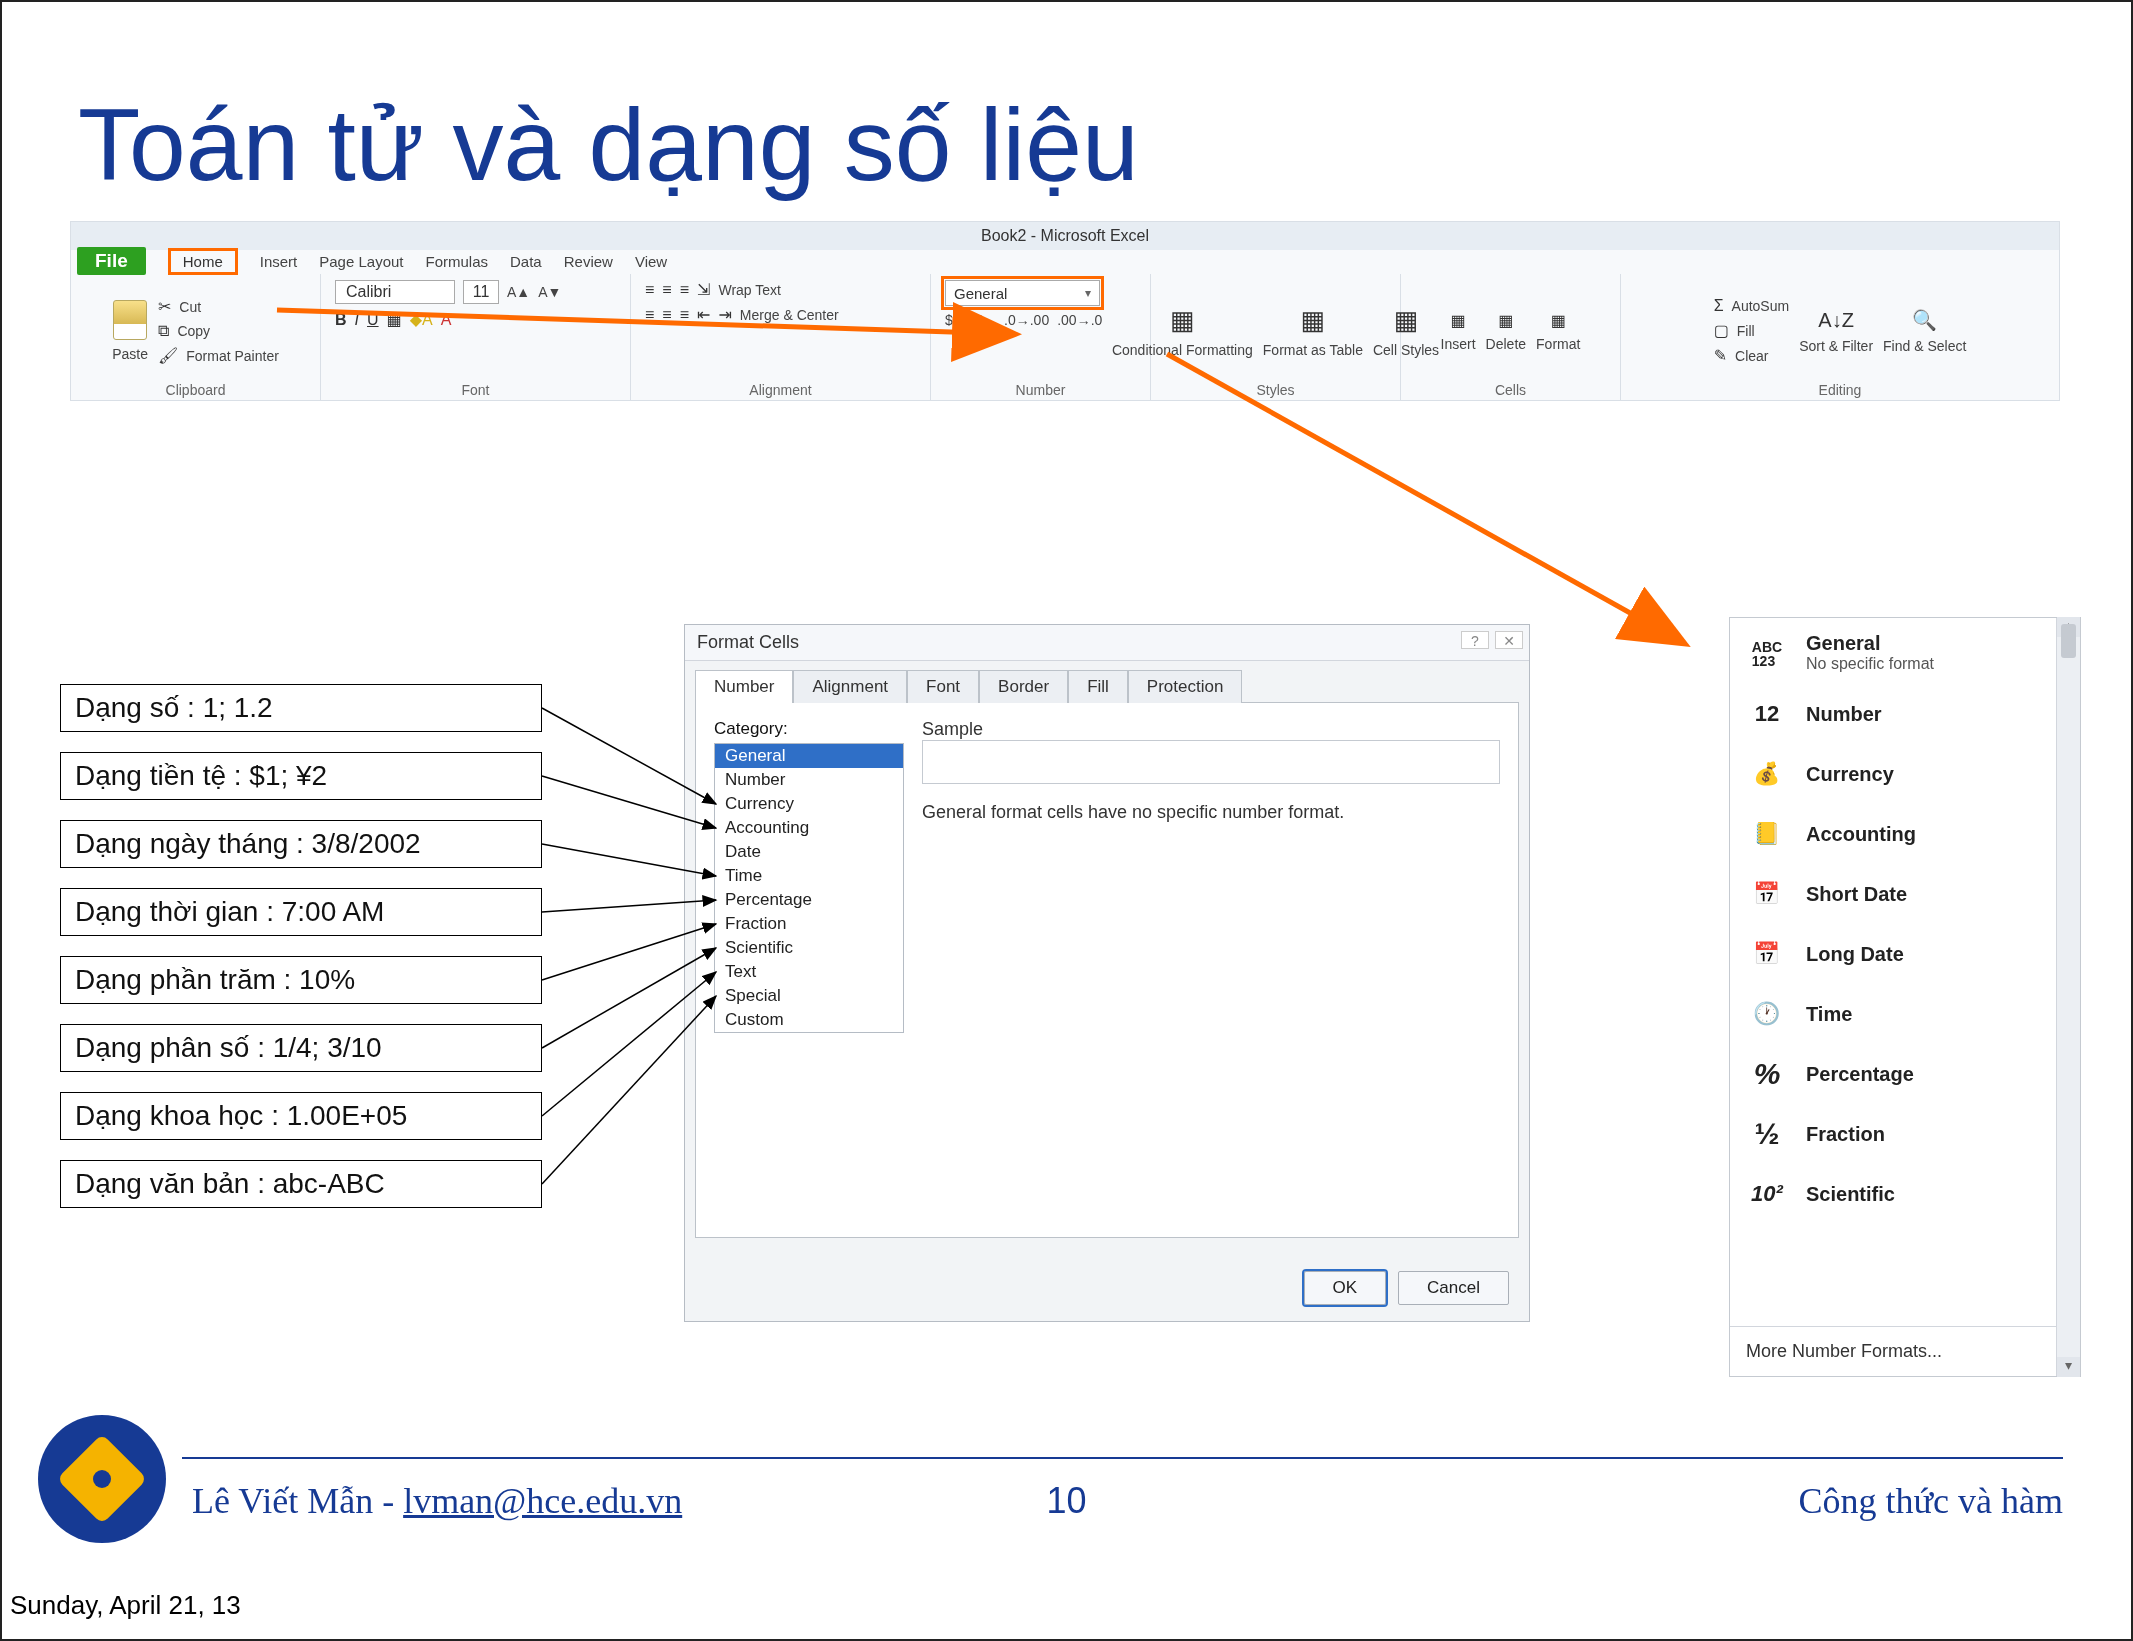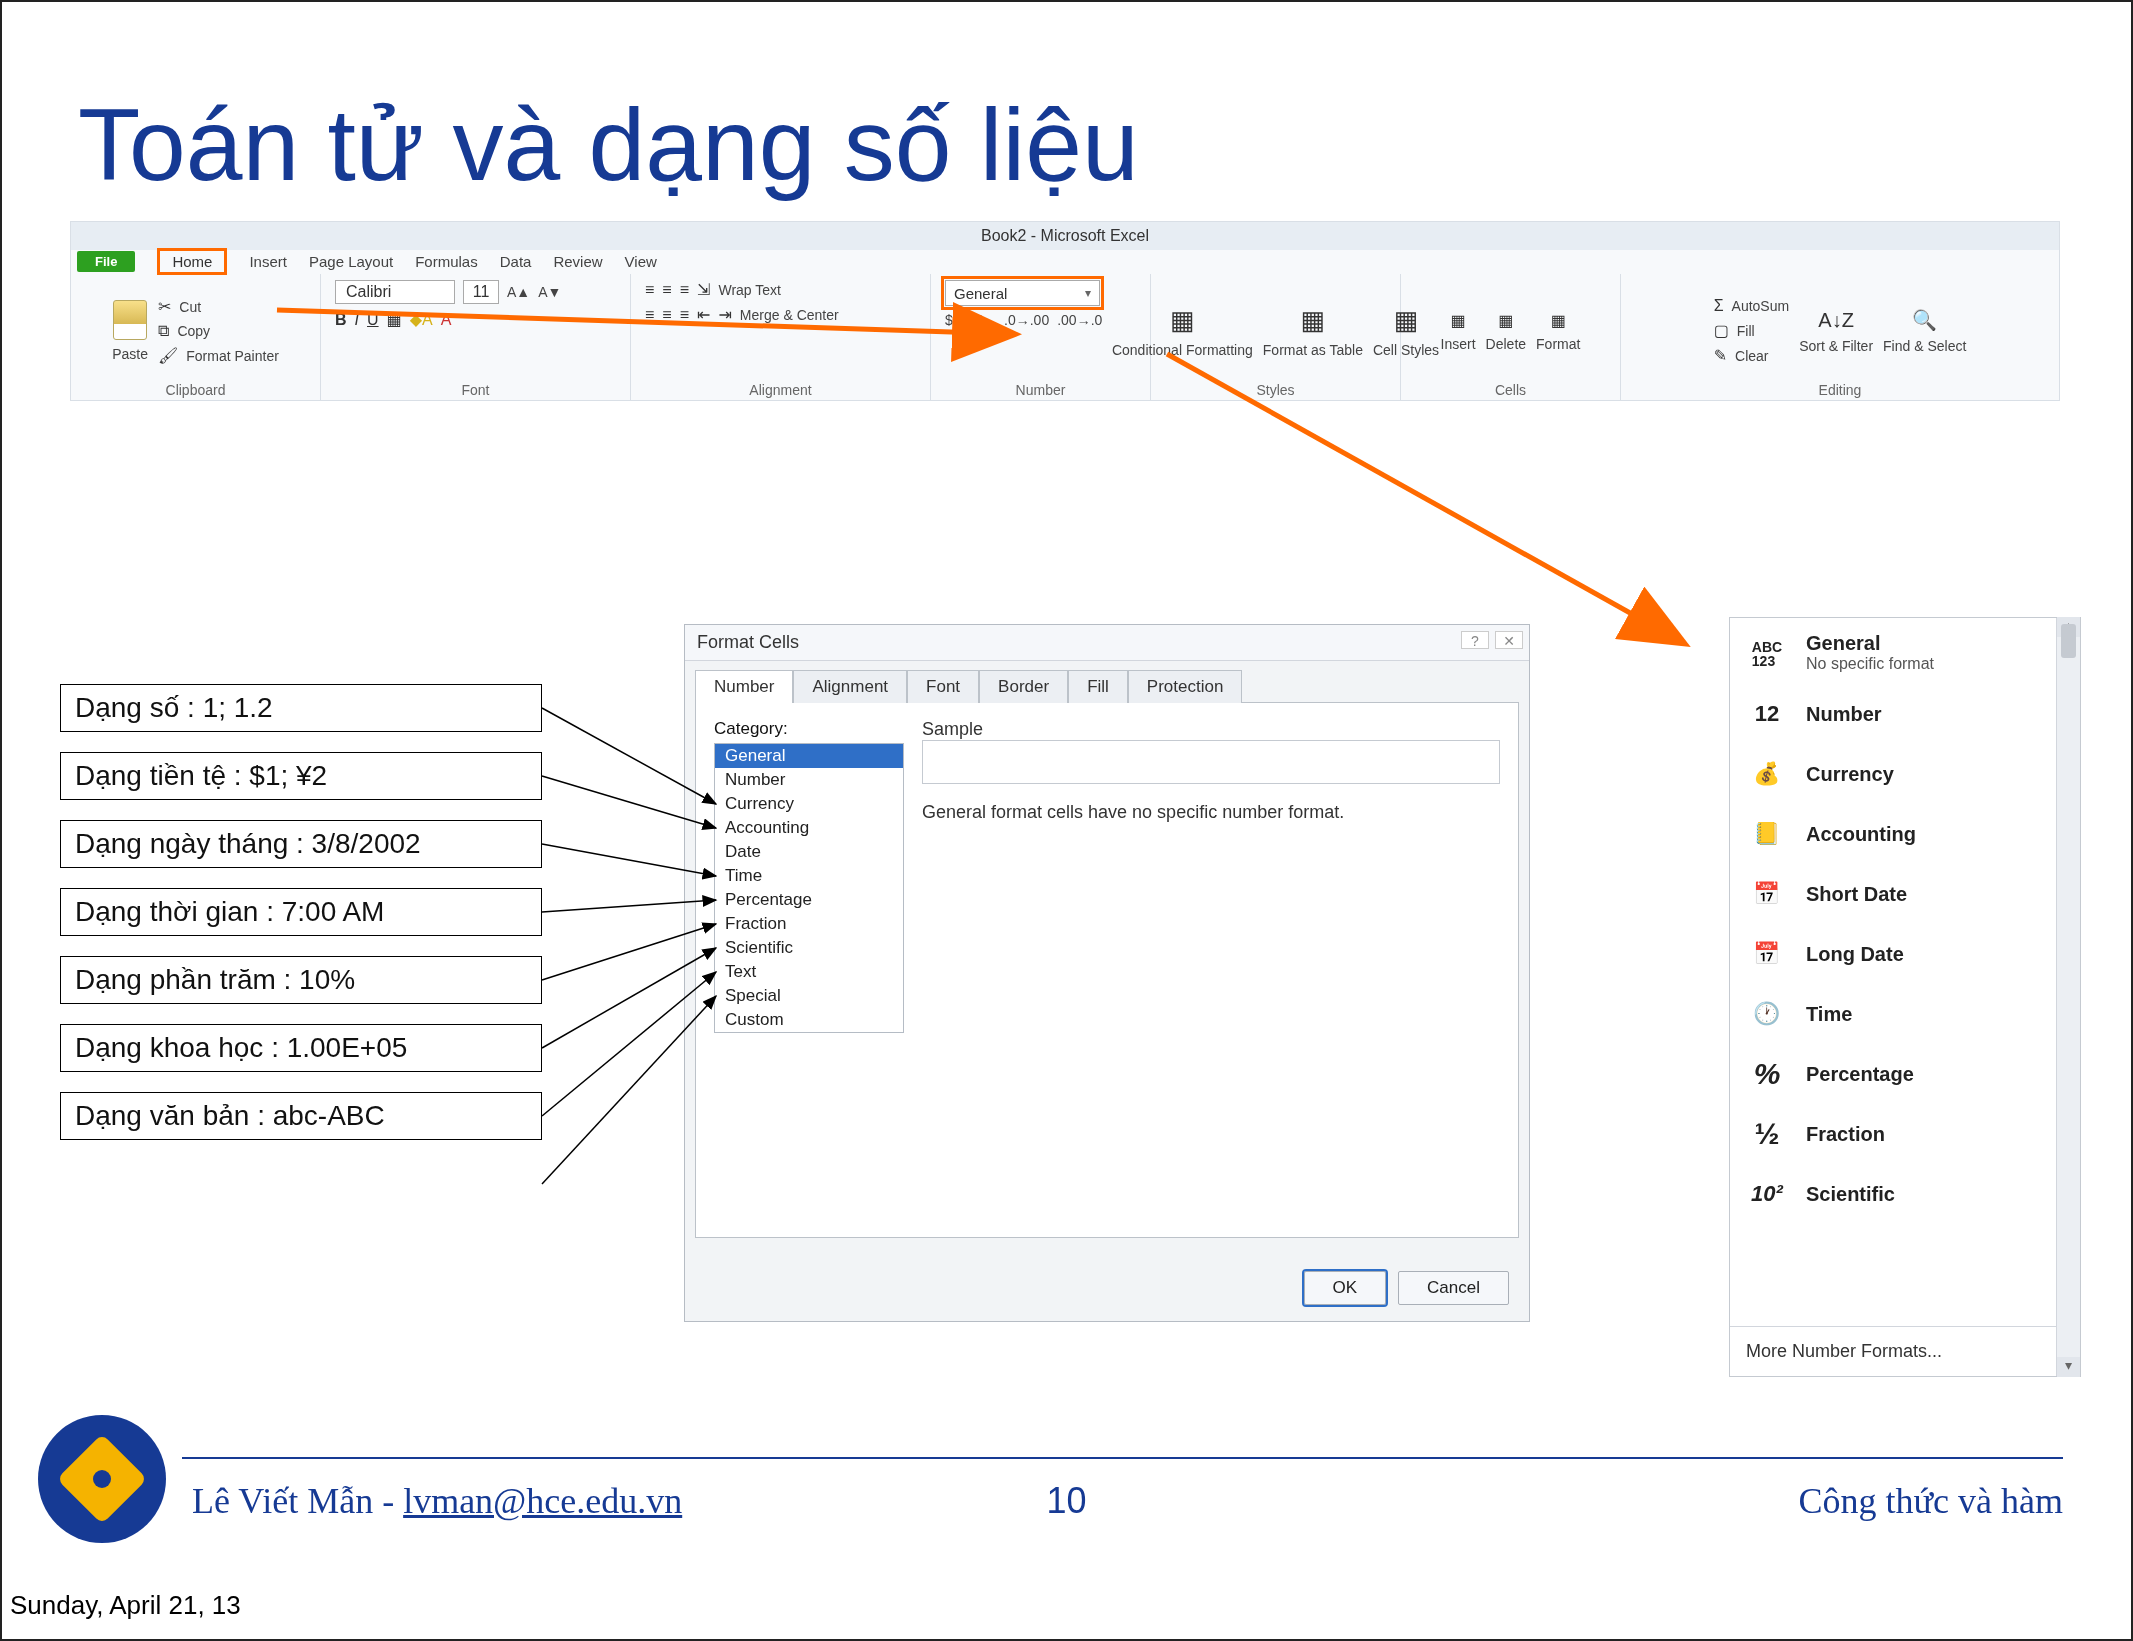--- a/index.html
+++ b/index.html
@@ -31,21 +31,21 @@
   .ribbon-titlebar {
     position: absolute; top: 0; left: 0; right: 0; height: 28px; background: #e7edf3;
     display:flex; align-items:center; justify-content:center; color:#333;
   }
   .ribbon-tabs {
     position: absolute; top: 28px; left: 0; right: 0; height: 22px;
     display: flex; gap: 22px; align-items: center; padding-left: 6px;
   }
   .tab-file {
     background: #2DA020; color: #fff; padding: 3px 18px; font-weight: bold;
-    border-radius: 2px; font-size: 13px;
+    border-radius: 2px; font-size: 19px;
   }
   .tab-home { padding: 2px 12px; border: 3px solid #FF6A00; color:#333; font-size: 15px; }
   .tab-plain { color:#444; font-size: 15px; }
   .ribbon-body {
     position: absolute; top: 52px; left: 0; right:0; bottom:0;
     display: flex; align-items: stretch;
   }
   .group {
     border-right: 1px solid #d9dfe6; display:flex; flex-direction:column;
     justify-content: space-between; align-items:center; padding: 6px 14px 2px 14px;
@@ -296,20 +296,21 @@
       </div>
     </div>
   </div>
 
   <div class="label-col">
     <div class="label-card">Dạng số : 1; 1.2</div>
     <div class="label-card">Dạng tiền tệ : $1; ¥2</div>
     <div class="label-card">Dạng ngày tháng : 3/8/2002</div>
     <div class="label-card">Dạng thời gian : 7:00 AM</div>
     <div class="label-card">Dạng phần trăm : 10%</div>
+    <div class="label-card">Dạng phân số : 1/4; 3/10</div>
     <div class="label-card">Dạng khoa học : 1.00E+05</div>
     <div class="label-card">Dạng văn bản : abc-ABC</div>
   </div>
 
   <div class="dialog">
     <div class="dlg-title">
       <span>Format Cells</span>
       <div class="dlg-controls">
         <span>?</span>
         <span>✕</span>

